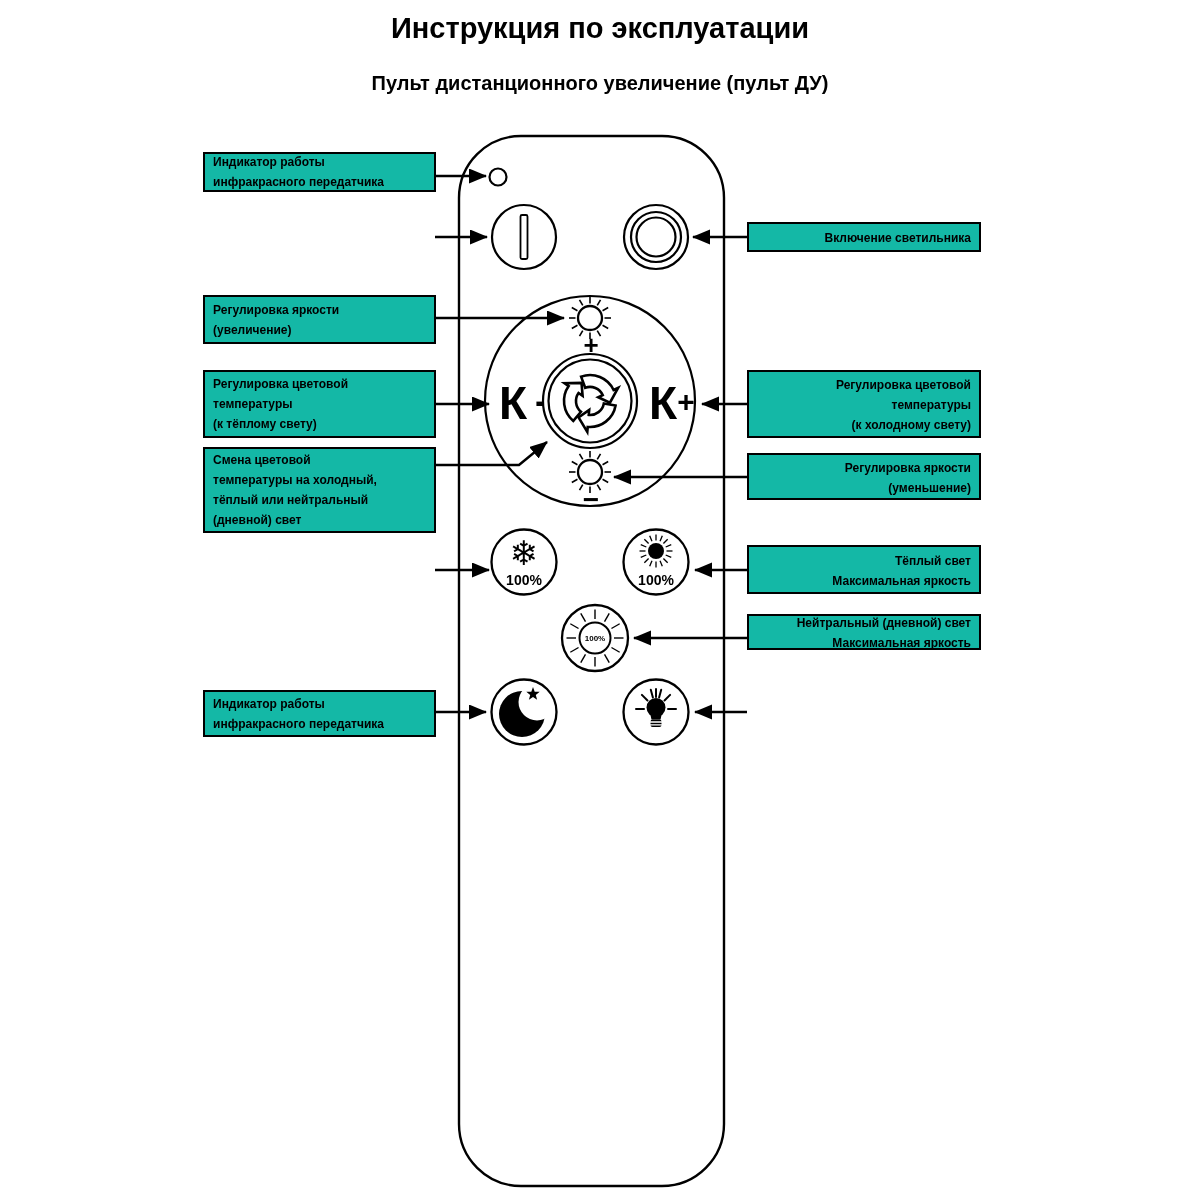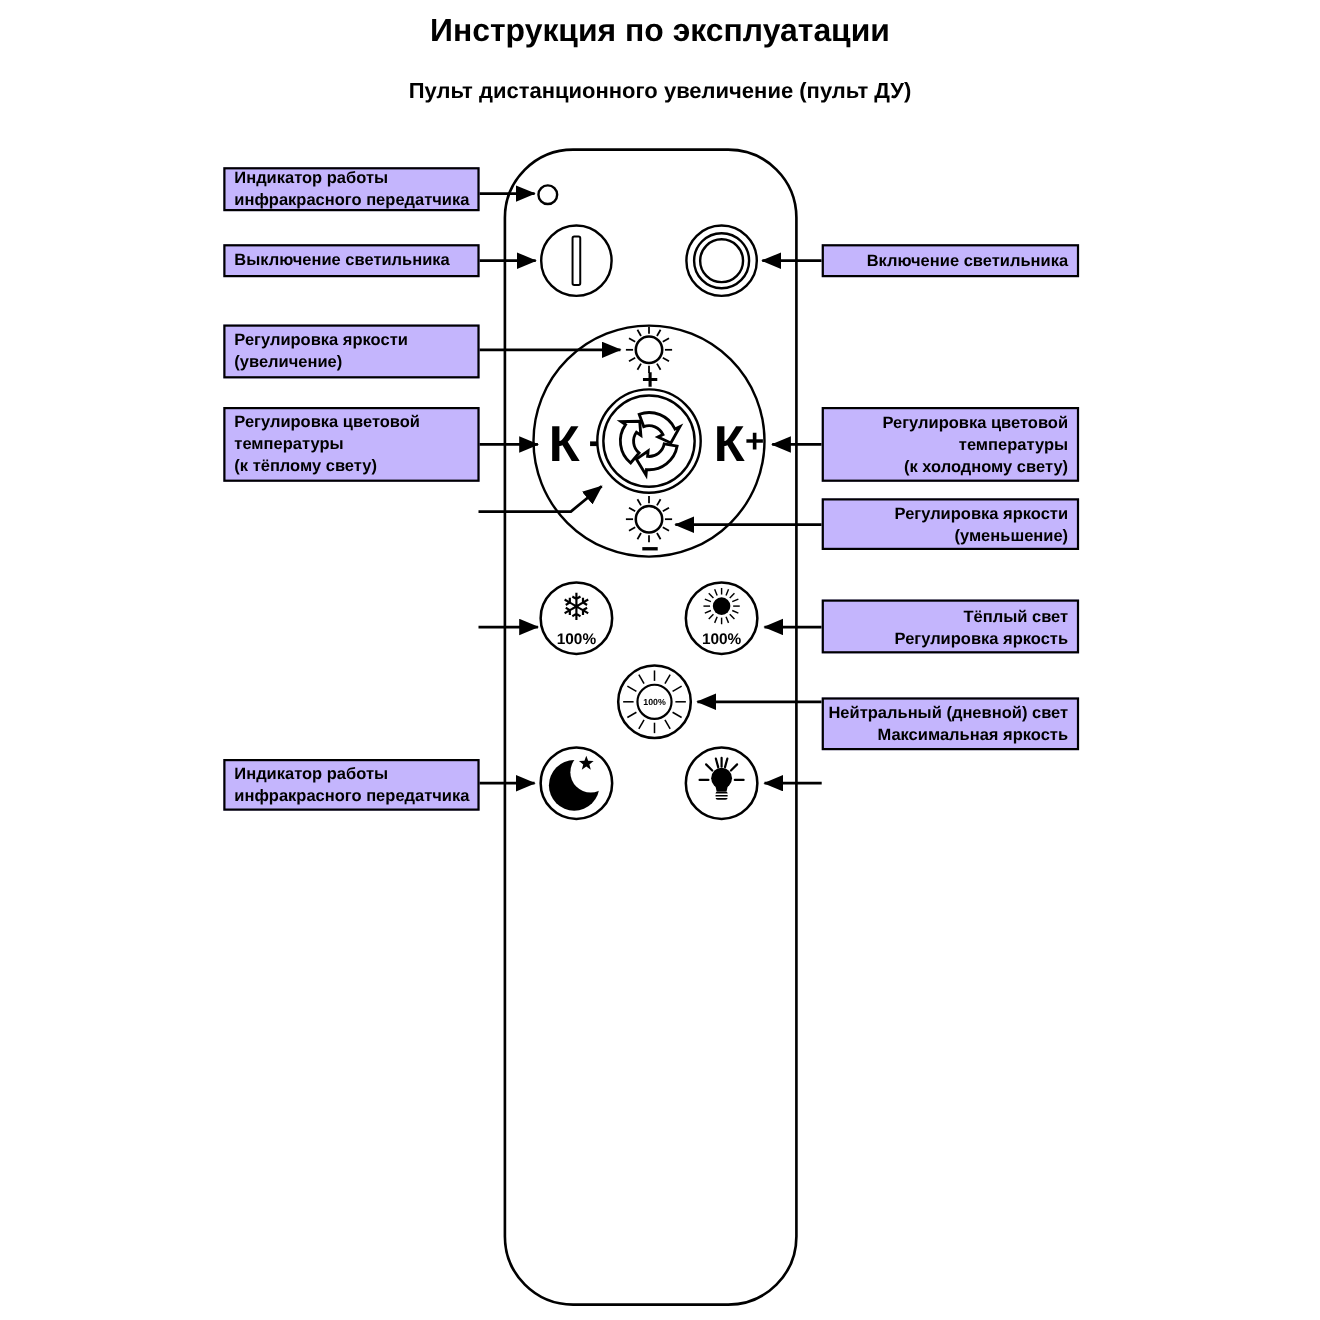--- a/index.html
+++ b/index.html
@@ -10,23 +10,23 @@
   }
   .title {
     position:absolute; top:12px; left:0; width:1200px; text-align:center;
     font-weight:bold; font-size:29px;
   }
   .subtitle {
     position:absolute; top:72px; left:0; width:1200px; text-align:center;
     font-weight:bold; font-size:20px;
   }
   .label-box {
-    position:absolute; box-sizing:border-box; background:#c4b5fd;
+    position:absolute; box-sizing:border-box; background:#14b8a6;
     border:2px solid #000; display:flex; align-items:center;
-    font-weight:bold; font-size:15px; line-height:20px; white-space:pre-line;
+    font-weight:bold; font-size:12px; line-height:20px; white-space:pre-line;
   }
   .label-box.left  { left:203px; width:233px; justify-content:flex-start; text-align:left;  padding:2px 4px 2px 8px; }
   .label-box.right { left:747px; width:234px; justify-content:flex-end;  text-align:right; padding:4px 8px 2px 4px; }
   svg { position:absolute; top:0; left:0; }
   svg text { font-family:"Liberation Sans","DejaVu Sans",sans-serif; font-weight:bold; fill:#000; }
 </style>
 </head>
 <body>
 
 <div id="canvas">
@@ -198,33 +198,36 @@
       <line x1="747" y1="404" x2="702" y2="404" marker-end="url(#ah)"></line>
       <line x1="747" y1="477" x2="614" y2="477" marker-end="url(#ah)"></line>
       <line x1="747" y1="570" x2="695" y2="570" marker-end="url(#ah)"></line>
       <line x1="747" y1="638" x2="634" y2="638" marker-end="url(#ah)"></line>
       <line x1="747" y1="712" x2="695" y2="712" marker-end="url(#ah)"></line>
     </g>
   </svg>
 
   <div class="label-box left" style="top:152px;height:40px">Индикатор работы
 инфракрасного передатчика</div>
-  <div class="label-box left" style="top:222px;height:30px">Выключение светильника</div>
   <div class="label-box left" style="top:295px;height:49px">Регулировка яркости
 (увеличение)</div>
   <div class="label-box left" style="top:370px;height:68px">Регулировка цветовой
 температуры
 (к тёплому свету)</div>
+  <div class="label-box left" style="top:447px;height:86px">Смена цветовой
+температуры на холодный,
+тёплый или нейтральный
+(дневной) свет</div>
   <div class="label-box left" style="top:690px;height:47px">Индикатор работы
 инфракрасного передатчика</div>
 
   <div class="label-box right" style="top:222px;height:30px">Включение светильника</div>
   <div class="label-box right" style="top:370px;height:68px">Регулировка цветовой
 температуры
 (к холодному свету)</div>
   <div class="label-box right" style="top:453px;height:47px">Регулировка яркости
 (уменьшение)</div>
   <div class="label-box right" style="top:545px;height:49px">Тёплый свет
-Регулировка яркость</div>
-  <div class="label-box right" style="top:634px;height:48px">Нейтральный (дневной) свет
 Максимальная яркость</div>
+  <div class="label-box right" style="top:614px;height:36px">Нейтральный (дневной) свет
+Максимальная яркость</div>
 
 </div>
 
 </body></html>

